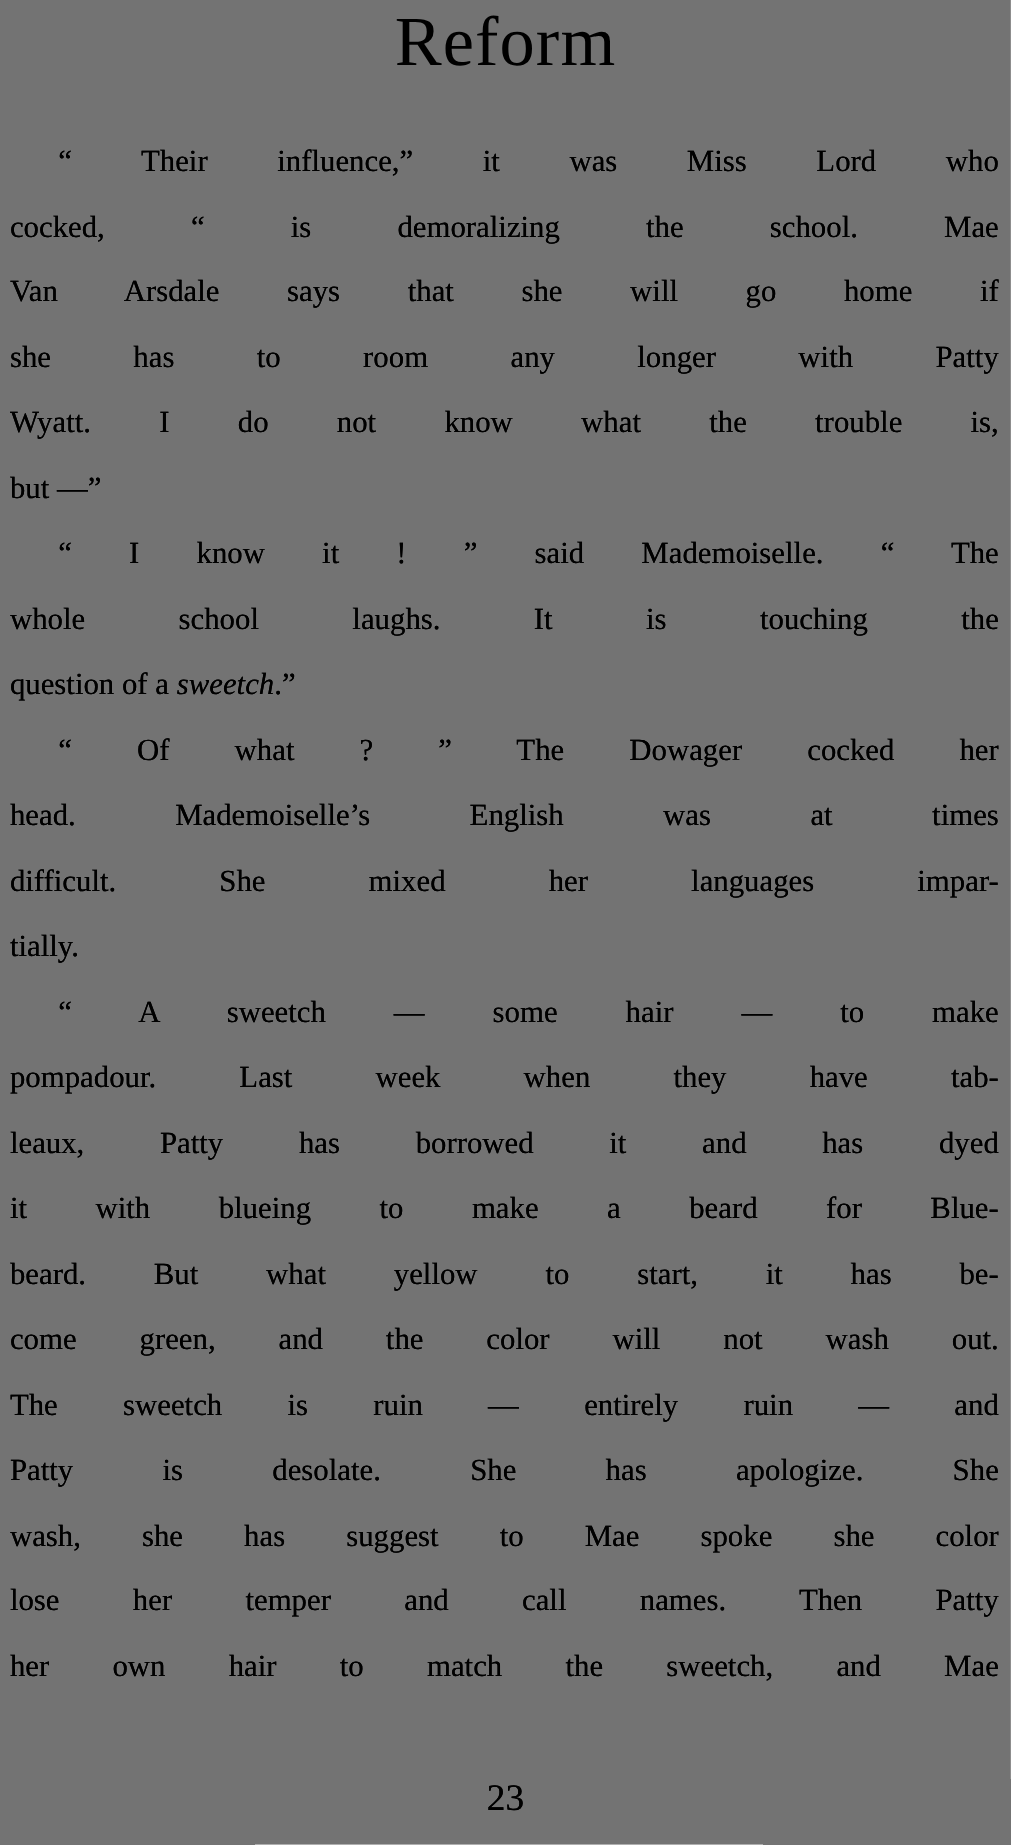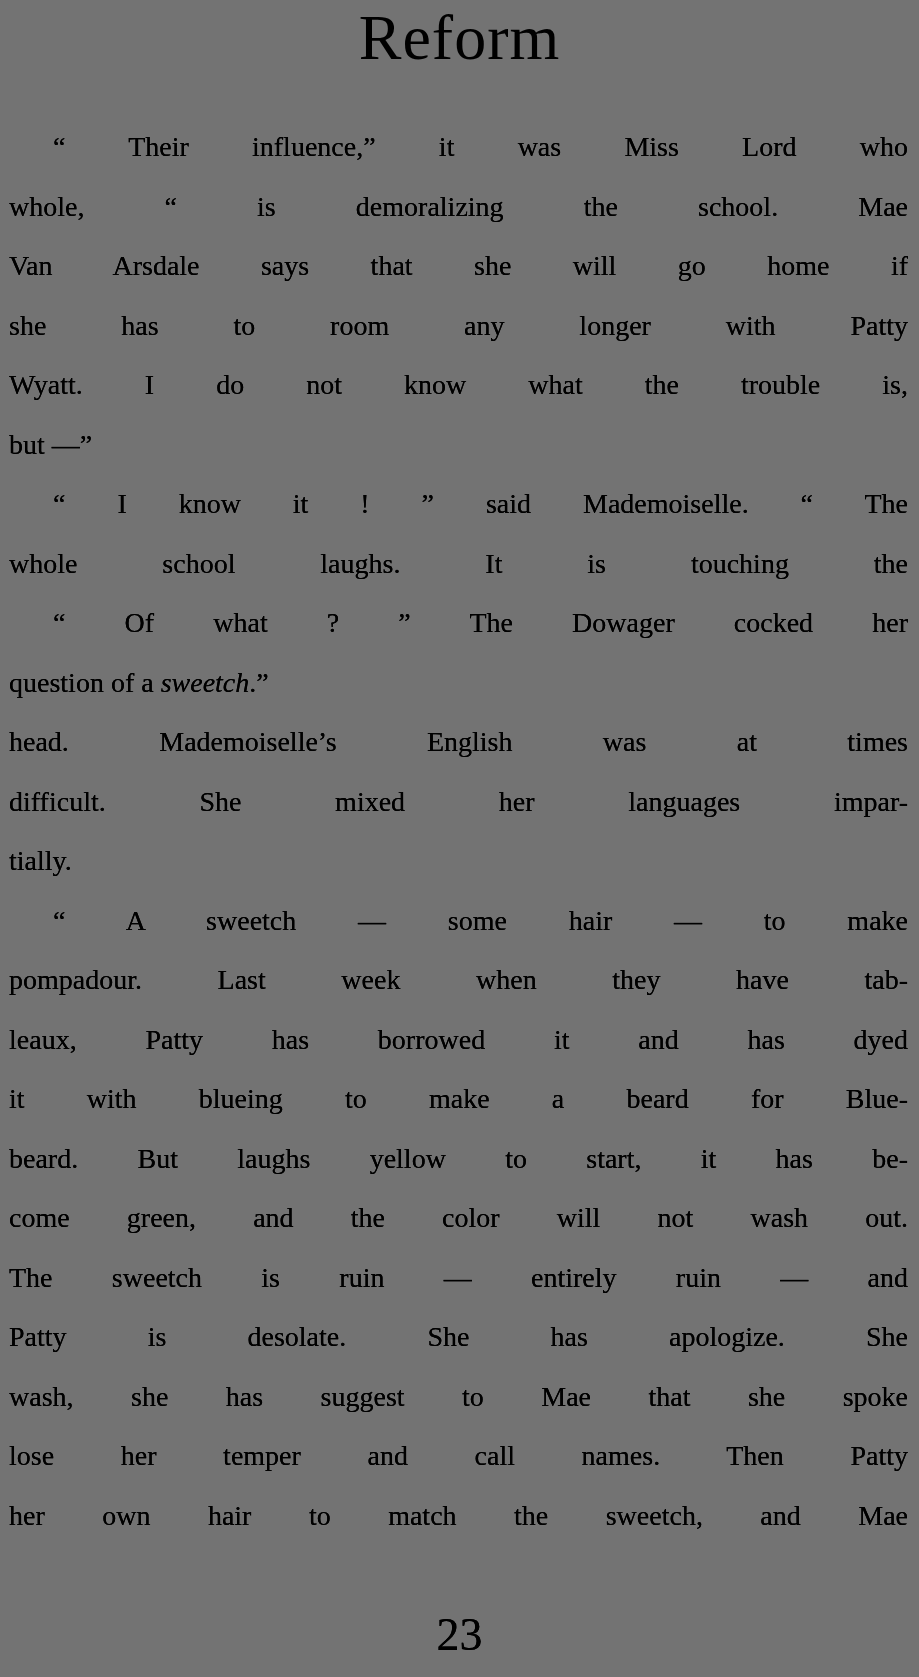--- a/index.html
+++ b/index.html
@@ -42,52 +42,52 @@
   }
   .line.indent {
     text-indent: 44px;
   }
   .page-number {
     position: absolute;
     top: 1606px;
     left: 0;
     right: 0;
     text-align: center;
-    font-size: 46px;
+    font-size: 34px;
     line-height: 58px;
     text-shadow: 0 0 0.6px #000;
   }
 </style>
 </head>
 <body>
 
 <div class="page">
   <h1 class="title">Reform</h1>
 
   <div class="text-block" id="text-block">
       <div class="line indent just">“ Their influence,” it was Miss Lord who</div>
-      <div class="line just">whole, “ is demoralizing the school.  Mae</div>
+      <div class="line just">cocked, “ is demoralizing the school.  Mae</div>
       <div class="line just">Van Arsdale says that she will go home if</div>
       <div class="line just">she has to room any longer with Patty</div>
       <div class="line just">Wyatt.  I do not know what the trouble is,</div>
       <div class="line">but —”</div>
       <div class="line indent just">“ I know it ! ” said Mademoiselle.  “ The</div>
       <div class="line just">whole school laughs.  It is touching the</div>
+      <div class="line">question of a <i>sweetch</i>.”</div>
       <div class="line indent just">“ Of what ? ”  The Dowager cocked her</div>
-      <div class="line">question of a <i>sweetch</i>.”</div>
       <div class="line just">head.  Mademoiselle’s English was at times</div>
       <div class="line just">difficult.  She mixed her languages impar-</div>
       <div class="line">tially.</div>
       <div class="line indent just">“ A  sweetch — some  hair — to  make</div>
       <div class="line just">pompadour.  Last week when they have tab-</div>
       <div class="line just">leaux, Patty has borrowed it and has dyed</div>
       <div class="line just">it with blueing to make a beard for Blue-</div>
-      <div class="line just">beard.  But laughs yellow to start, it has be-</div>
+      <div class="line just">beard.  But what yellow to start, it has be-</div>
       <div class="line just">come green, and the color will not wash out.</div>
       <div class="line just">The sweetch is ruin — entirely ruin — and</div>
       <div class="line just">Patty is desolate.  She has apologize.  She</div>
-      <div class="line just">wash, she has suggest to Mae that she spoke</div>
+      <div class="line just">wash, she has suggest to Mae spoke she color</div>
       <div class="line just">lose her temper and call names.  Then Patty</div>
       <div class="line just">her own hair to match the sweetch, and Mae</div>
     </div>
 
   <div class="page-number">23</div>
 </div>
 
 </body></html>

